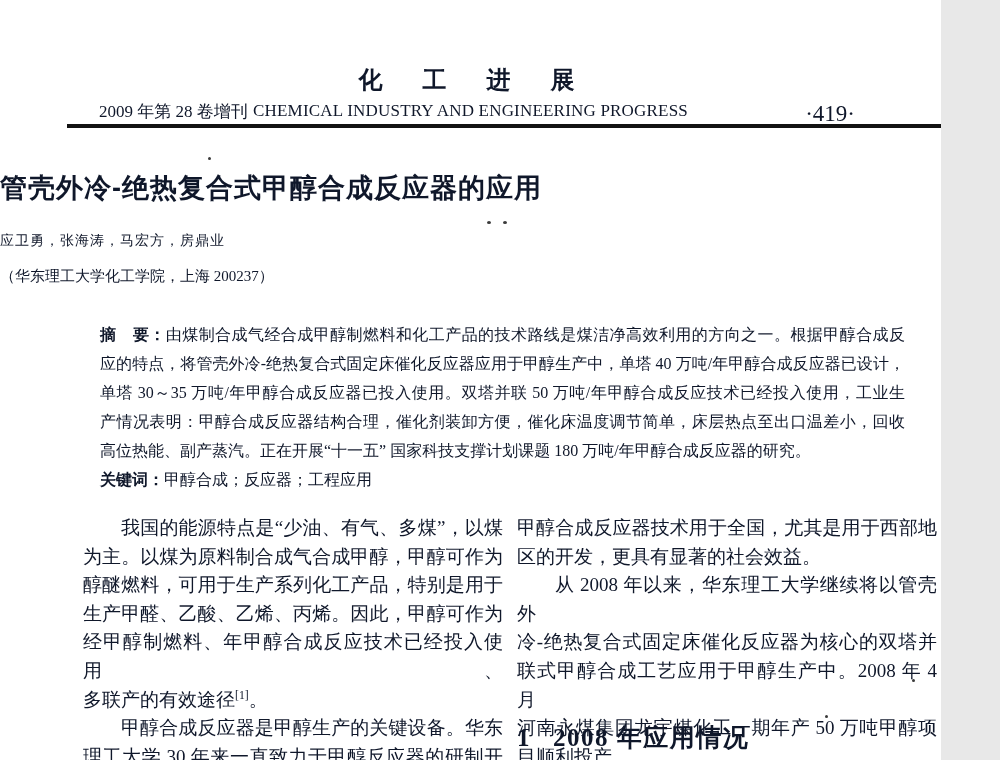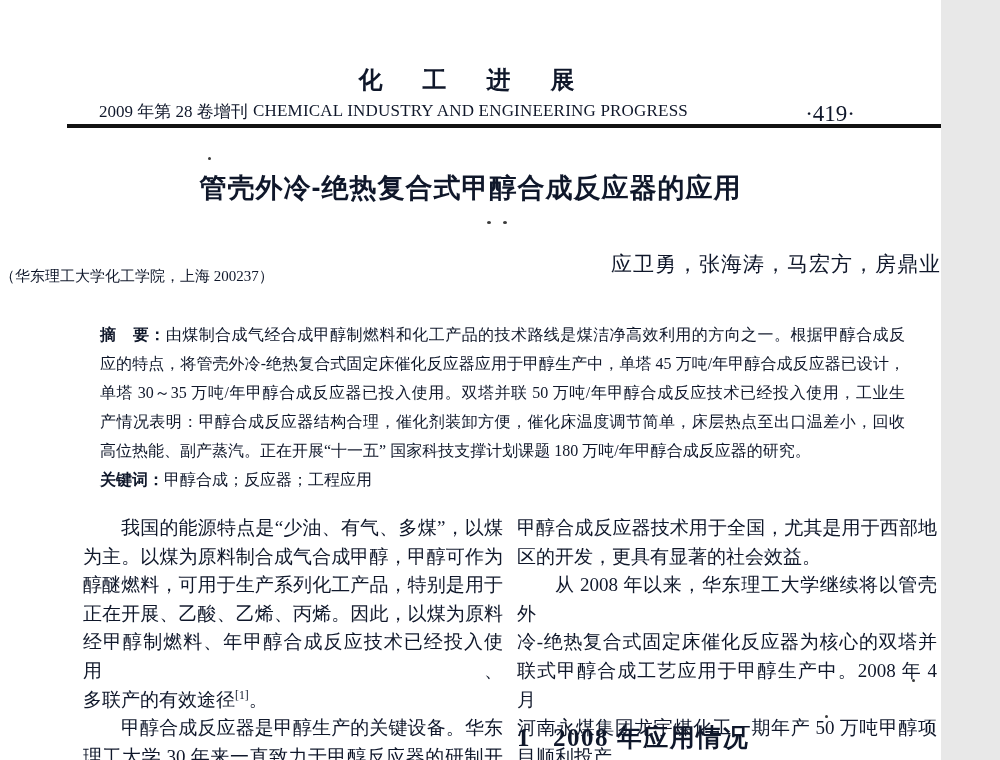--- a/index.html
+++ b/index.html
@@ -32,28 +32,27 @@
     position:absolute;right:86px;top:101px;
     font-size:23px;
   }
   .rule{
     position:absolute;left:67px;top:124px;width:874px;height:4px;
     background:#121212;
   }
   
   .title{
     position:absolute;top:170px;left:0;width:100%;
-    text-align:center;
     font-family:"Liberation Sans","DejaVu Sans",sans-serif;
     font-weight:bold;font-size:27px;letter-spacing:1px;
     margin:0;
   }
   .authors{
-    position:absolute;top:250px;left:0;width:100%;
-    text-align:right;font-size:21px;letter-spacing:1px;
+    position:absolute;top:232px;left:0;width:100%;
+    text-align:left;font-size:14px;letter-spacing:1px;
   }
   .affiliation{
     position:absolute;top:267px;left:0;width:100%;
     text-align:left;font-size:15px;
   }
   
   .abstract{
     position:absolute;left:100px;top:320px;width:805px;
     font-size:16px;line-height:29px;
   }
@@ -101,32 +100,32 @@
   <div class="masthead-en">CHEMICAL INDUSTRY AND ENGINEERING PROGRESS</div>
   <span class="pageno">·419·</span>
   <div class="rule"></div>
 
   <h1 class="title">管壳外冷-绝热复合式甲醇合成反应器的应用</h1>
   <div class="authors">应卫勇，张海涛，马宏方，房鼎业</div>
   <div class="affiliation">（华东理工大学化工学院，上海 200237）</div>
 
   <div class="abstract" id="abstract-lines">
       <div class="bline"><span class="lab">摘　要：</span>由煤制合成气经合成甲醇制燃料和化工产品的技术路线是煤洁净高效利用的方向之一。根据甲醇合成反</div>
-      <div class="bline">应的特点，将管壳外冷-绝热复合式固定床催化反应器应用于甲醇生产中，单塔 45 万吨/年甲醇合成反应器已设计，</div>
+      <div class="bline">应的特点，将管壳外冷-绝热复合式固定床催化反应器应用于甲醇生产中，单塔 40 万吨/年甲醇合成反应器已设计，</div>
       <div class="bline">单塔 30～35 万吨/年甲醇合成反应器已投入使用。双塔并联 50 万吨/年甲醇合成反应技术已经投入使用，工业生</div>
       <div class="bline">产情况表明：甲醇合成反应器结构合理，催化剂装卸方便，催化床温度调节简单，床层热点至出口温差小，回收</div>
       <div class="bline end">高位热能、副产蒸汽。正在开展“十一五” 国家科技支撑计划课题 180 万吨/年甲醇合成反应器的研究。</div>
       <div class="bline end"><span class="lab">关键词：</span>甲醇合成；反应器；工程应用</div>
     </div>
 
   <div class="col col-left" id="left-col">
       <div class="bline indent">我国的能源特点是“少油、有气、多煤”，以煤</div>
       <div class="bline">为主。以煤为原料制合成气合成甲醇，甲醇可作为</div>
       <div class="bline">醇醚燃料，可用于生产系列化工产品，特别是用于</div>
-      <div class="bline">正在开展、乙酸、乙烯、丙烯。因此，以煤为原料</div>
+      <div class="bline">生产甲醛、乙酸、乙烯、丙烯。因此，甲醇可作为</div>
       <div class="bline">经甲醇制燃料、年甲醇合成反应技术已经投入使用、</div>
       <div class="bline end">多联产的有效途径<sup>[1]</sup>。</div>
       <div class="bline indent">甲醇合成反应器是甲醇生产的关键设备。华东</div>
       <div class="bline">理工大学 30 年来一直致力于甲醇反应器的研制开</div>
     </div>
   <div class="col col-right" id="right-col">
       <div class="bline">甲醇合成反应器技术用于全国，尤其是用于西部地</div>
       <div class="bline end">区的开发，更具有显著的社会效益。</div>
       <div class="bline indent">从 2008 年以来，华东理工大学继续将以管壳外</div>
       <div class="bline">冷-绝热复合式固定床催化反应器为核心的双塔并</div>

